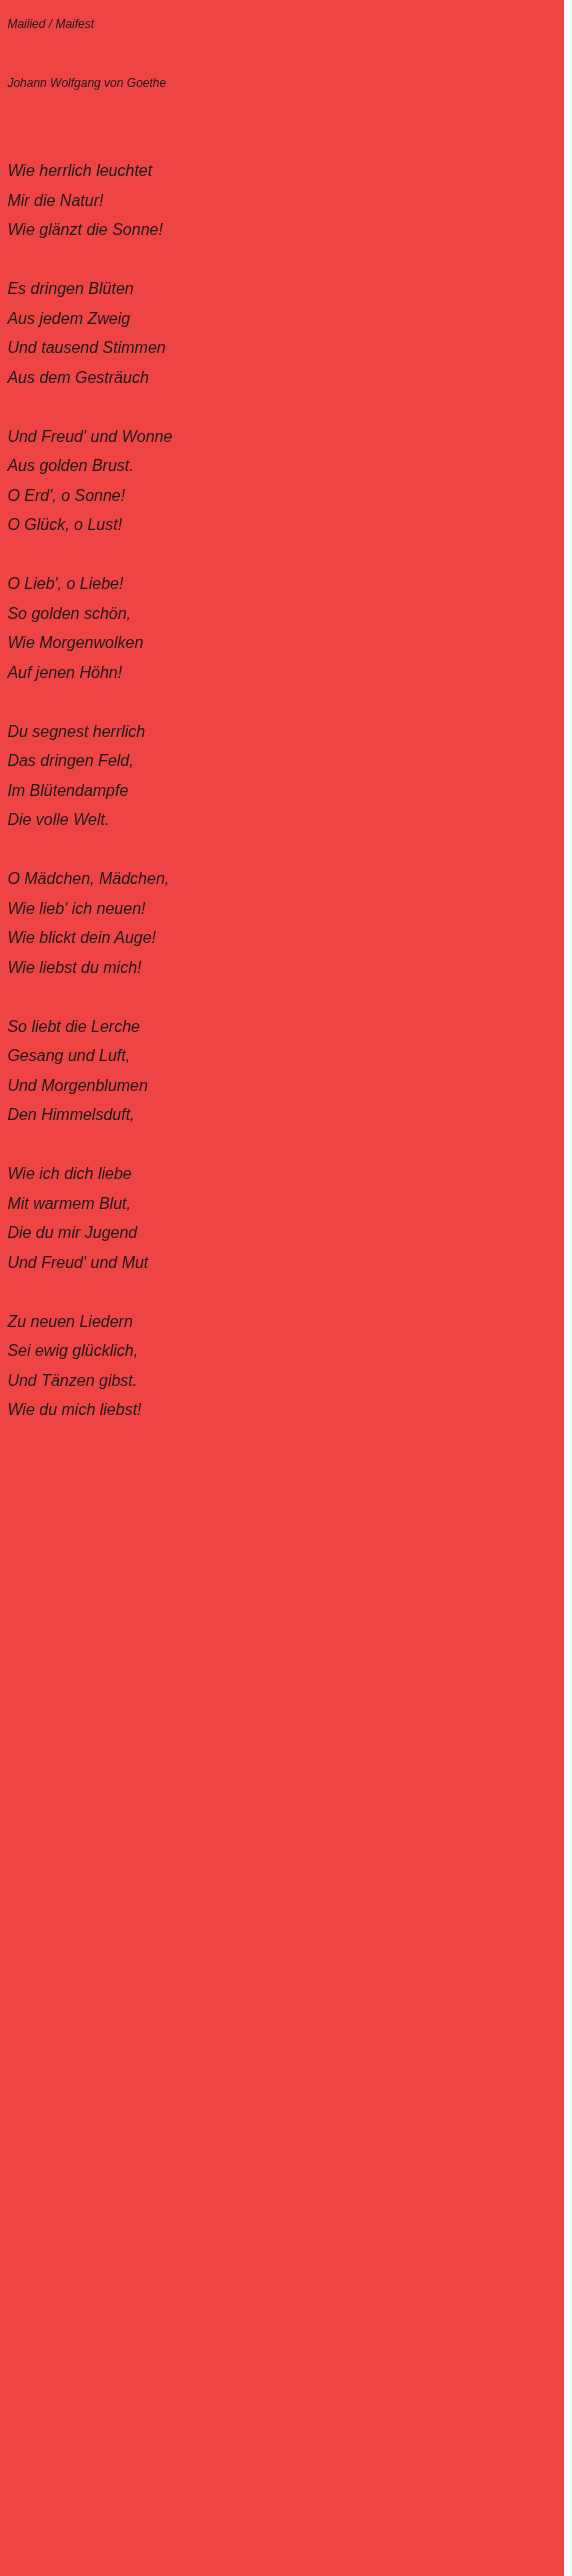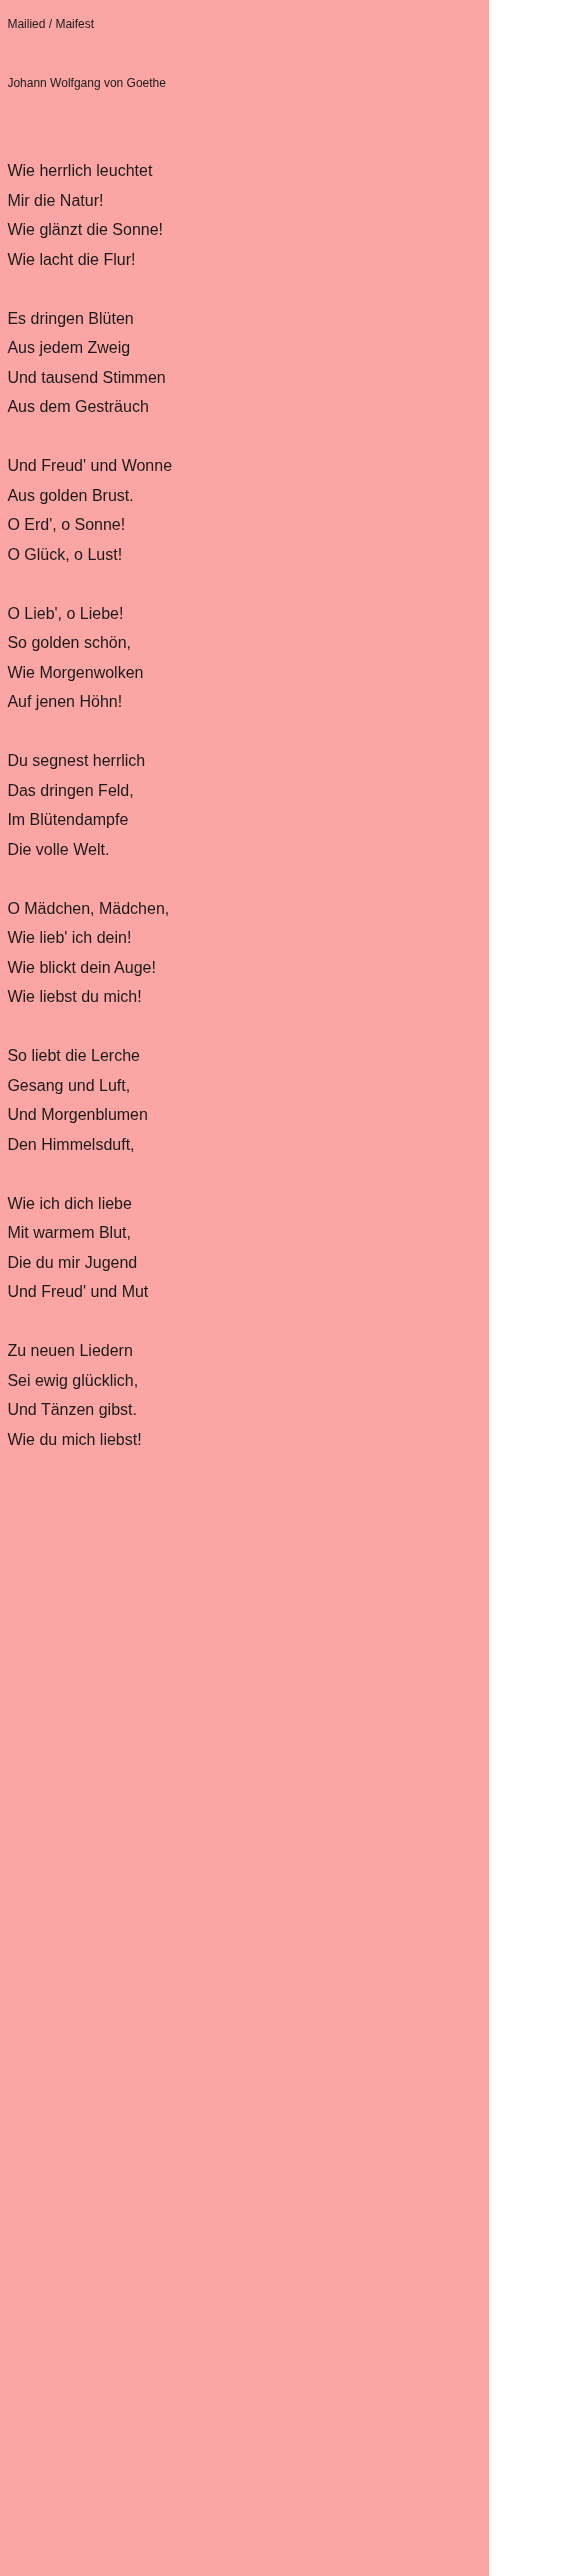--- a/index.html
+++ b/index.html
@@ -6,25 +6,26 @@
     margin: 0;
     padding: 0;
     background: #ffffff;
   }
   body {
     width: 572px;
     font-family: "Liberation Sans", sans-serif;
     color: #1a1a1a;
   }
   .page {
-    width: 489px;
+    width: 564px;
     min-height: 2576px;
     box-sizing: border-box;
     padding: 9.2px 0 0 0;
-    background: #fca5a5;
+    background: #ef4444;
+    font-style: italic;
   }
   .line {
     font-size: 16px;
     line-height: 14.8px;
     padding-left: 7.4px;
     padding-right: 7.4px;
     height: 29.5px;
     display: flex;
     align-items: center;
     white-space: pre;
@@ -45,21 +46,20 @@
 <div class="page">
   <div id="lines-container">
       <div class="line title">Mailied / Maifest</div>
       <div class="line blank"></div>
       <div class="line author">Johann Wolfgang von Goethe</div>
       <div class="line blank"></div>
       <div class="line blank"></div>
       <div class="line">Wie herrlich leuchtet</div>
       <div class="line">Mir die Natur!</div>
       <div class="line">Wie glänzt die Sonne!</div>
-      <div class="line">Wie lacht die Flur!</div>
       <div class="line blank"></div>
       <div class="line">Es dringen Blüten</div>
       <div class="line">Aus jedem Zweig</div>
       <div class="line">Und tausend Stimmen</div>
       <div class="line">Aus dem Gesträuch</div>
       <div class="line blank"></div>
       <div class="line">Und Freud' und Wonne</div>
       <div class="line">Aus golden Brust.</div>
       <div class="line">O Erd', o Sonne!</div>
       <div class="line">O Glück, o Lust!</div>
@@ -68,21 +68,21 @@
       <div class="line">So golden schön,</div>
       <div class="line">Wie Morgenwolken</div>
       <div class="line">Auf jenen Höhn!</div>
       <div class="line blank"></div>
       <div class="line">Du segnest herrlich</div>
       <div class="line">Das dringen Feld,</div>
       <div class="line">Im Blütendampfe</div>
       <div class="line">Die volle Welt.</div>
       <div class="line blank"></div>
       <div class="line">O Mädchen, Mädchen,</div>
-      <div class="line">Wie lieb' ich dein!</div>
+      <div class="line">Wie lieb' ich neuen!</div>
       <div class="line">Wie blickt dein Auge!</div>
       <div class="line">Wie liebst du mich!</div>
       <div class="line blank"></div>
       <div class="line">So liebt die Lerche</div>
       <div class="line">Gesang und Luft,</div>
       <div class="line">Und Morgenblumen</div>
       <div class="line">Den Himmelsduft,</div>
       <div class="line blank"></div>
       <div class="line">Wie ich dich liebe</div>
       <div class="line">Mit warmem Blut,</div>

